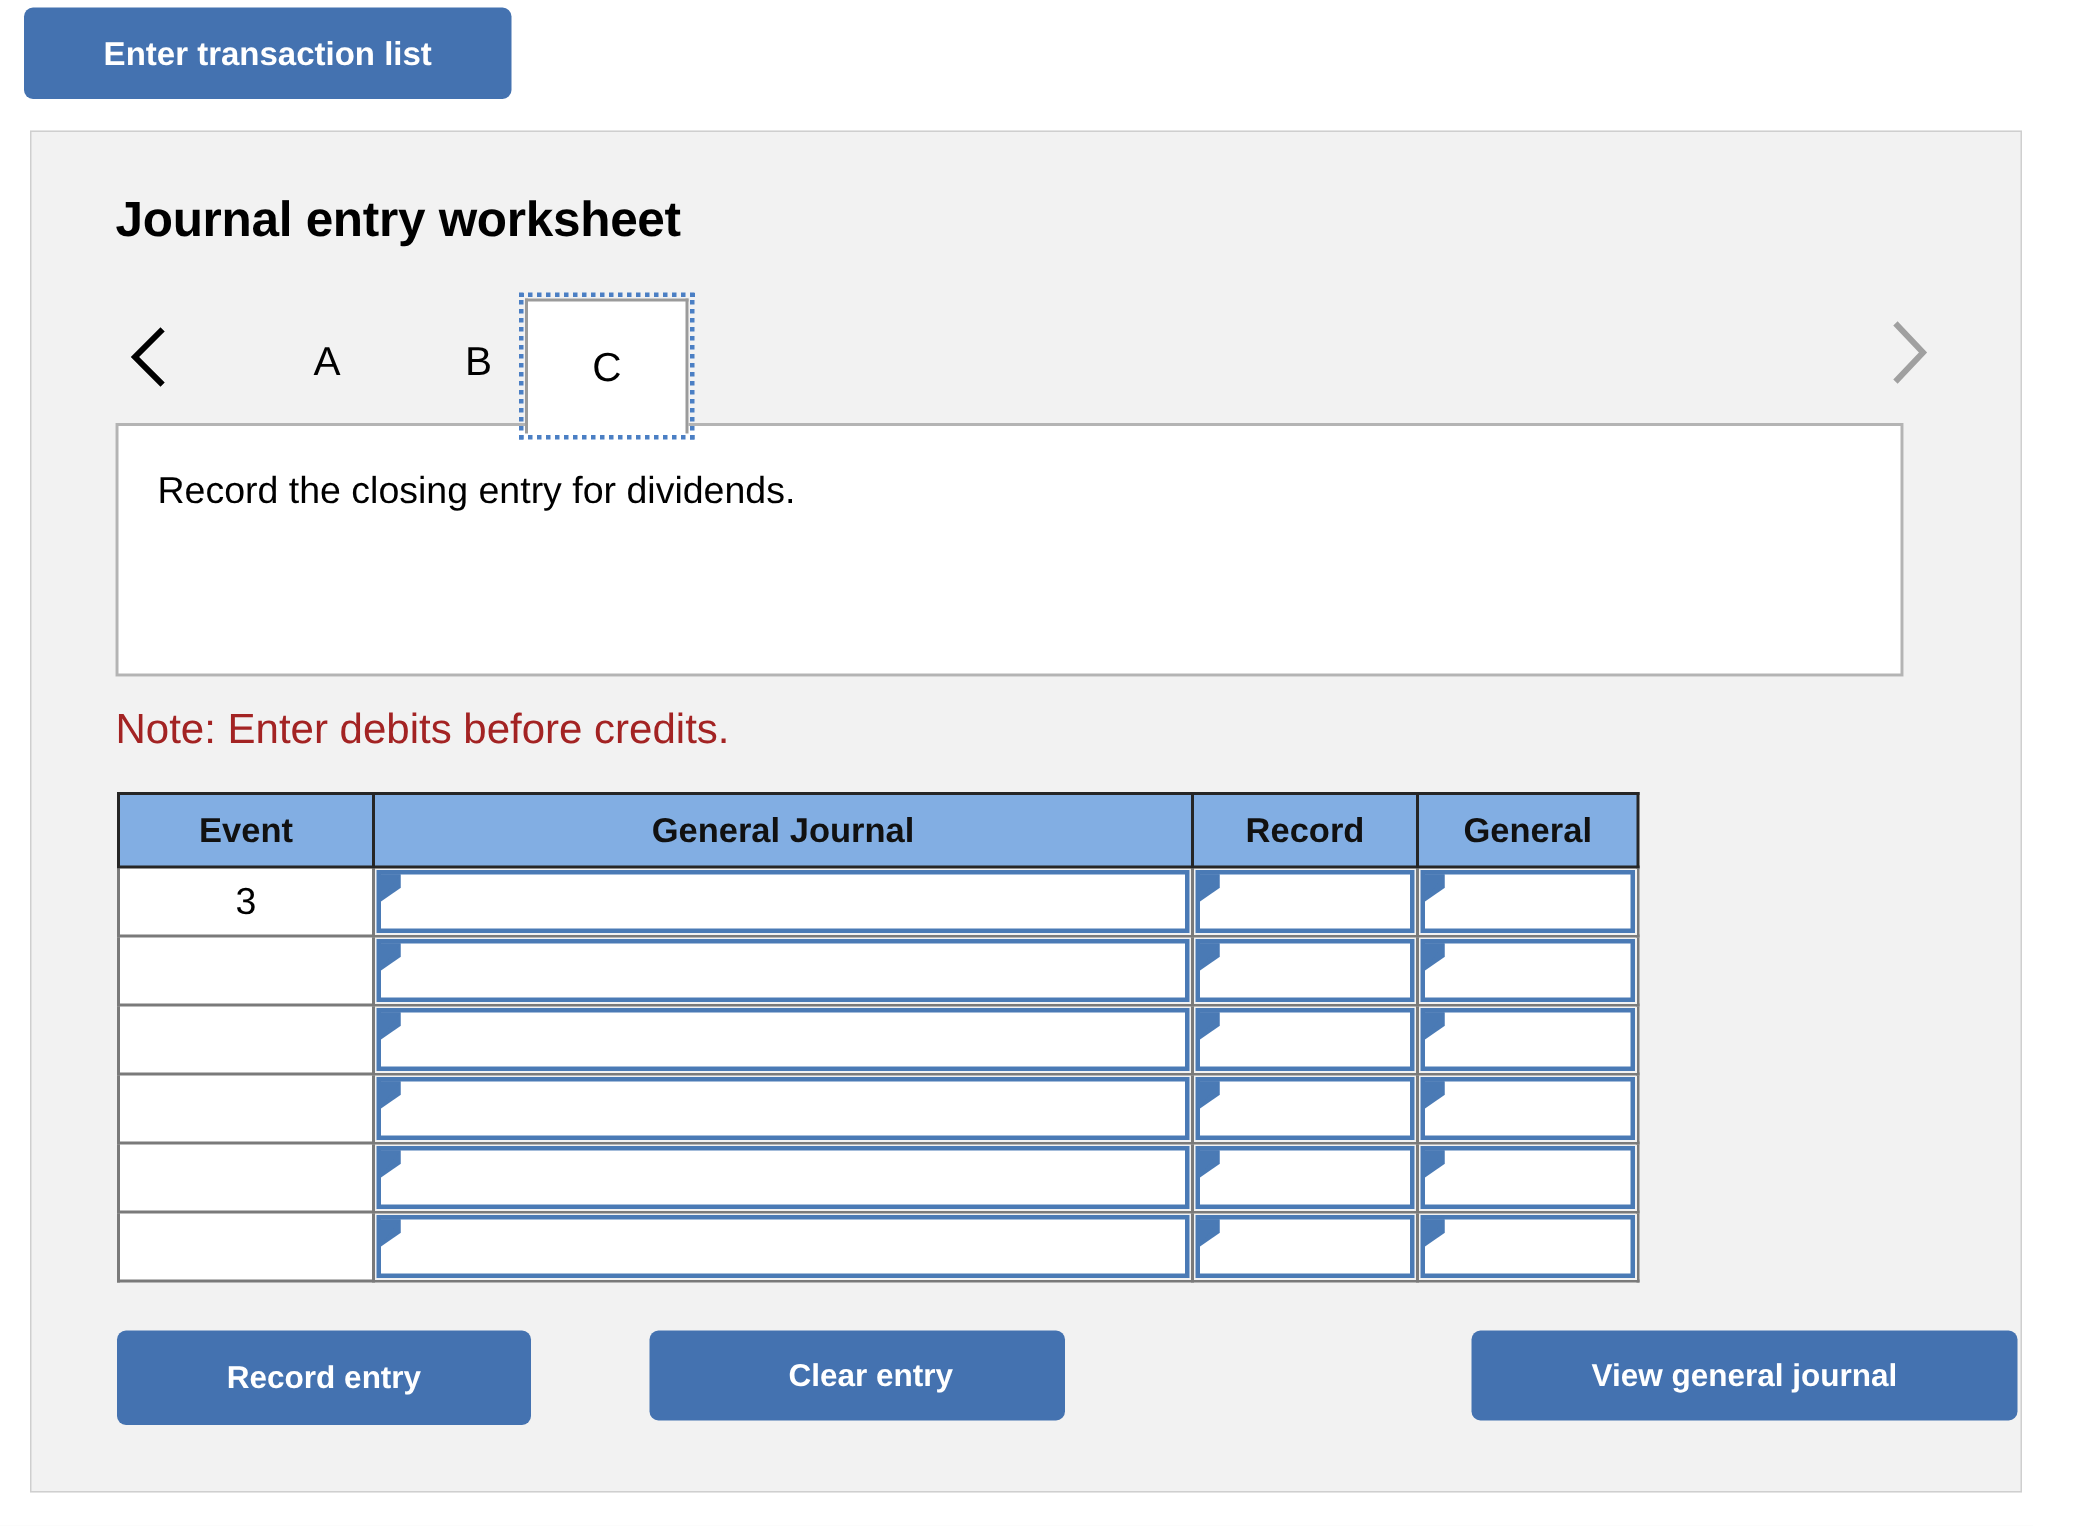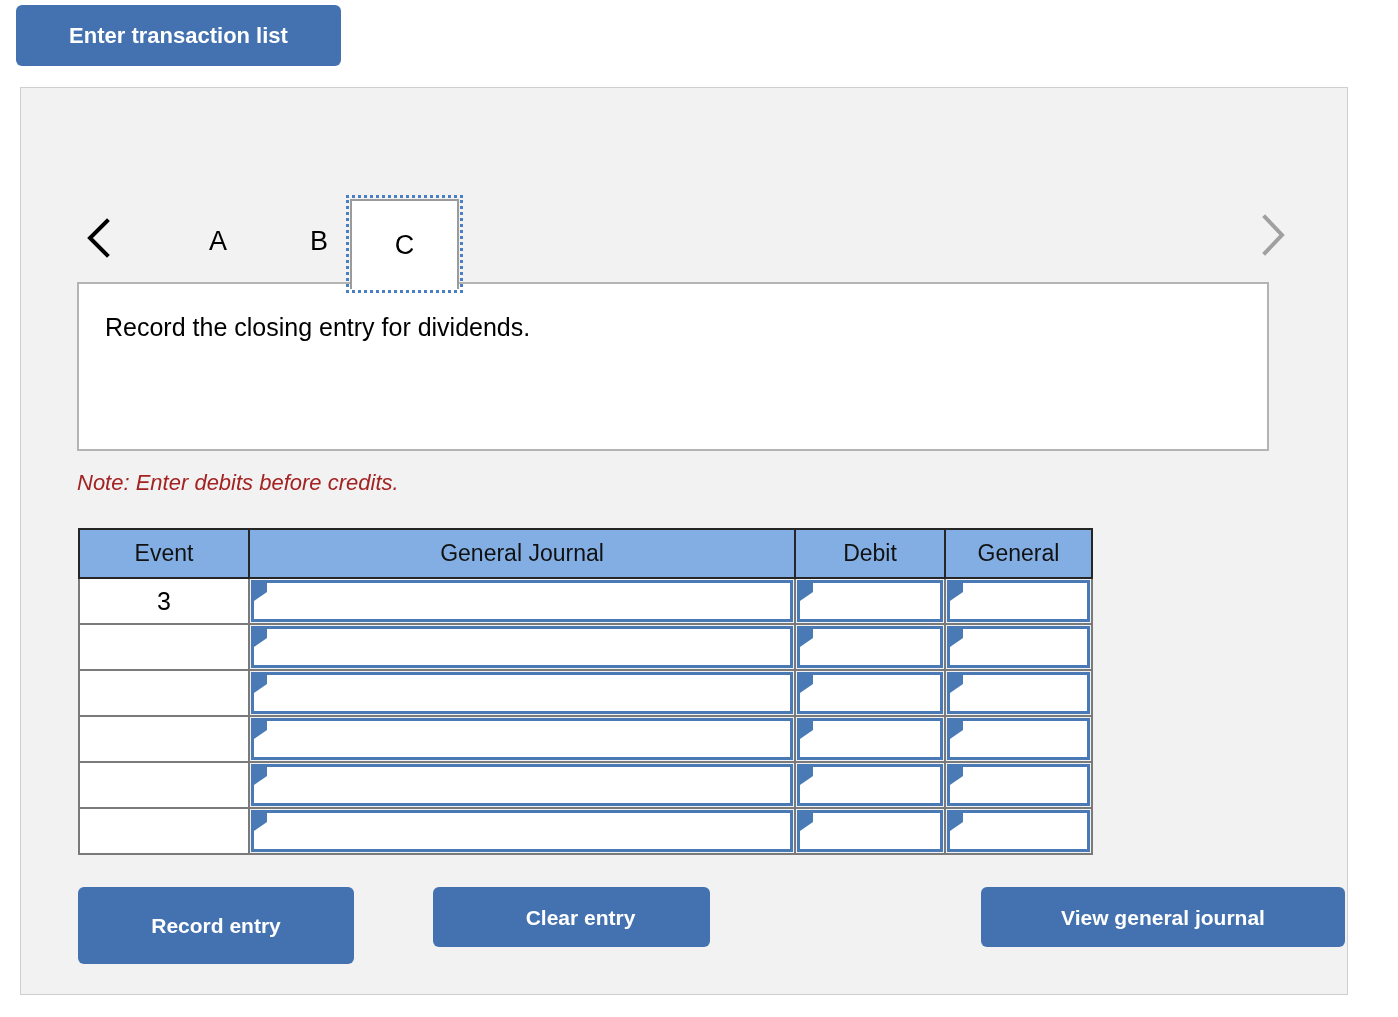--- a/index.html
+++ b/index.html
@@ -134,39 +134,38 @@
     left: 26px;
     top: 29px;
     font-size: 25px;
     color: #000000;
   }
 
   .note {
     position: absolute;
     left: 56px;
     top: 382px;
-    font-size: 22px;
+    font-size: 28px;
     color: #a32323;
-    font-style: italic;
   }
 
   
   .jtable {
     position: absolute;
     left: 57px;
     top: 440px;
     width: 1013px;
     border-collapse: collapse;
     table-layout: fixed;
   }
   .jtable th {
     background: #82aee3;
     color: #111111;
     font-size: 23px;
-    font-weight: normal;
+    font-weight: bold;
     height: 49px;
     border: 2px solid #262626;
     text-align: center;
     padding: 0;
   }
   .jtable td {
     border: 2px solid #7a7a7a;
     height: 46px;
     padding: 0;
     background: #ffffff;
@@ -224,21 +223,21 @@
     border-top: 0 solid transparent;
     border-bottom: 17px solid transparent;
   }
 
   
   .record-entry {
     position: absolute;
     left: 57px;
     top: 799px;
     width: 276px;
-    height: 77px;
+    height: 63px;
     font-size: 21px;
   }
   .clear-entry {
     position: absolute;
     left: 412px;
     top: 799px;
     width: 277px;
     height: 60px;
     font-size: 21px;
     padding-left: 24px;
@@ -254,20 +253,21 @@
 </style>
 </head>
 <body>
 
 <div class="page">
 
   <button class="btn view-transaction-list">Enter transaction list</button>
 
   <div class="card">
 
+    <div class="card-title">Journal entry worksheet</div>
 
     <div class="tabs">
 
       <div class="chev chev-left">
         <span>
           <svg width="28" height="42" viewBox="0 0 28 42">
             <polyline points="22,4 5,21 22,38" fill="none" stroke="#000000" stroke-width="4" stroke-linecap="square" stroke-linejoin="miter"></polyline>
           </svg>
         </span>
       </div>
@@ -297,21 +297,21 @@
       <colgroup>
         <col class="col-event">
         <col class="col-journal">
         <col class="col-debit">
         <col class="col-credit">
       </colgroup>
       <thead>
         <tr>
           <th>Event</th>
           <th>General Journal</th>
-          <th>Debit</th>
+          <th>Record</th>
           <th>General</th>
         </tr>
       </thead>
       <tbody>
         <tr>
           <td class="event-cell">3</td>
           <td class="input-cell">
             <div class="sel"></div>
           </td>
           <td class="input-cell">

